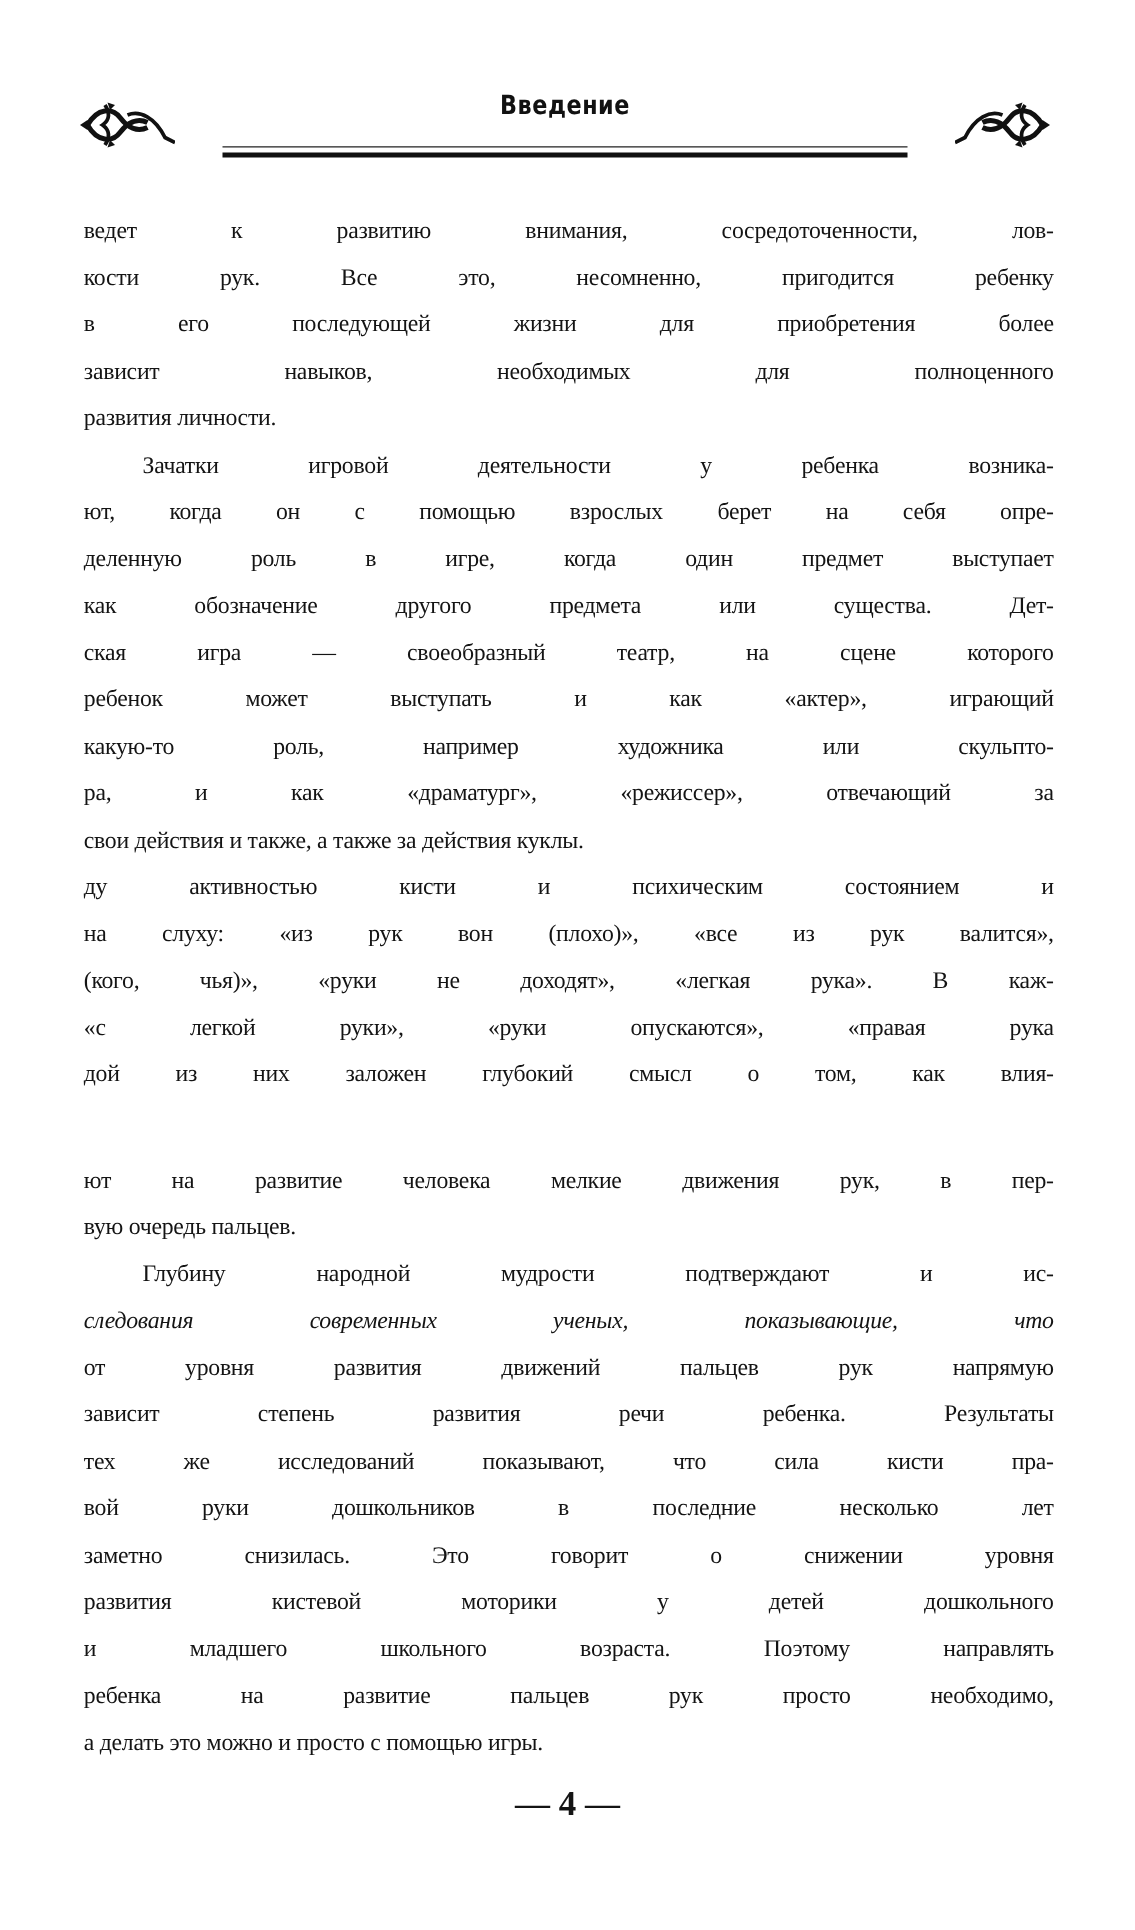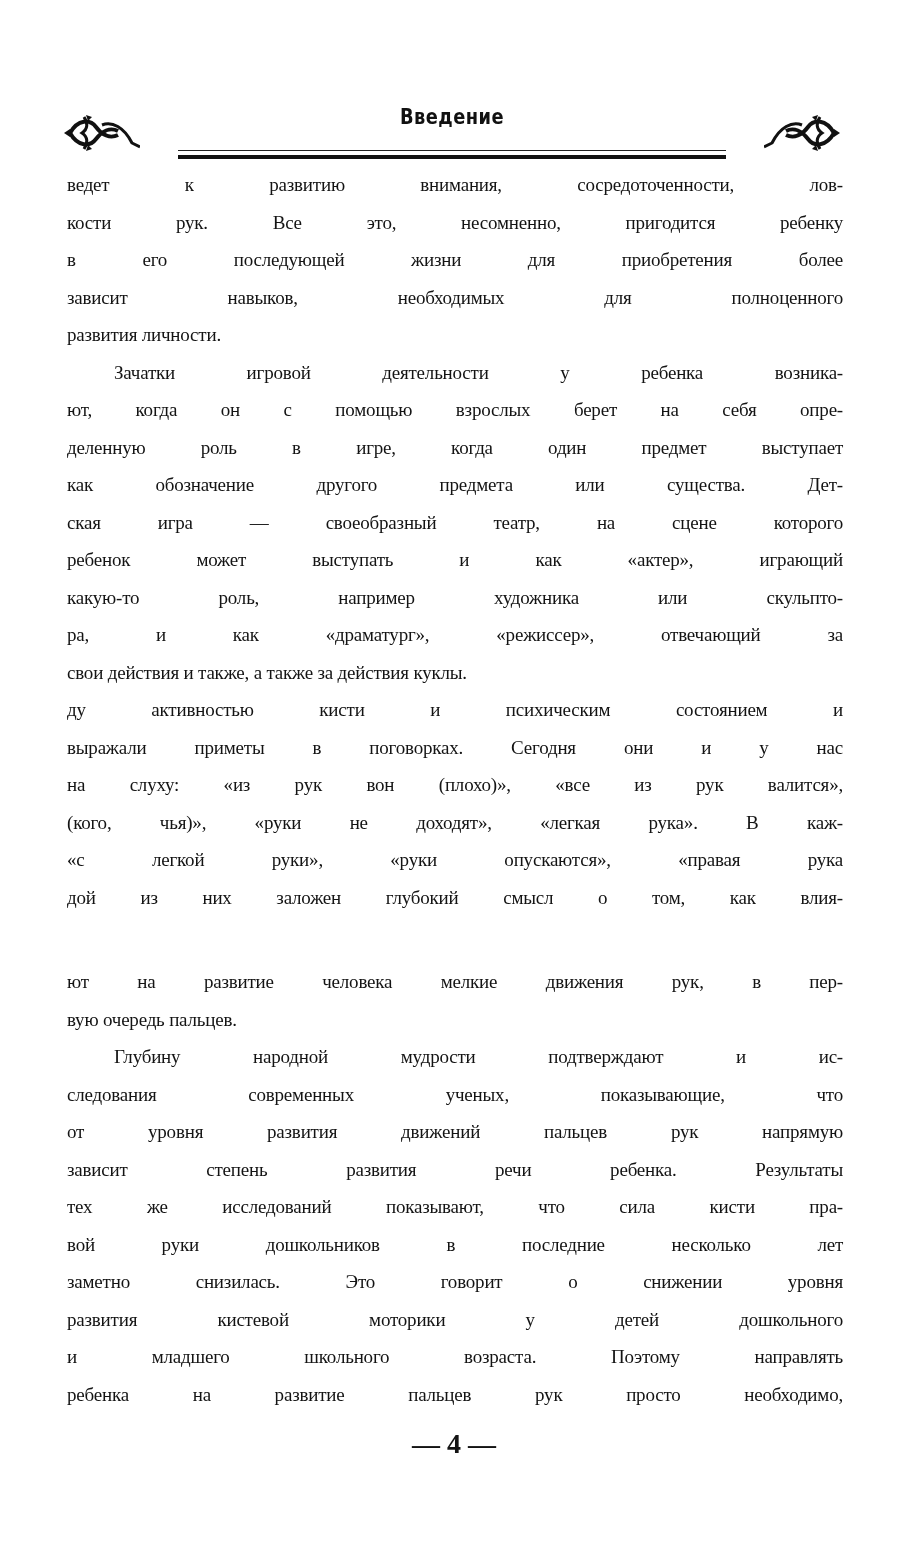--- a/index.html
+++ b/index.html
@@ -11,21 +11,21 @@
       width: 908px;
       height: 1544px;
       position: relative;
       overflow: hidden;
       color: #141414;
       font-family: "Liberation Serif", "DejaVu Serif", serif;
     }
     .header {
       position: absolute;
       left: 62px;
-      top: 99px;
+      top: 66px;
       width: 780px;
       height: 60px;
       text-decoration: underline;
     }
     .running-title {
       position: absolute;
       left: 0;
       right: 0;
       top: 6px;
       text-align: center;
@@ -135,35 +135,35 @@
     <span class="line" style="display: block;">деленную роль в игре, когда один предмет выступает</span>
     <span class="line" style="display: block;">как обозначение другого предмета или существа. Дет-</span>
     <span class="line" style="display: block;">ская игра — своеобразный театр, на сцене которого</span>
     <span class="line" style="display: block;">ребенок может выступать и как «актер», играющий</span>
     <span class="line" style="display: block;">какую-то роль, например художника или скульпто-</span>
     <span class="line" style="display: block;">ра, и как «драматург», «режиссер», отвечающий за</span>
     <span class="line last" style="display: block;">свои действия и также, а также за действия куклы.</span>
   </p>
   <p class="para">
     <span class="line" style="display: block;">ду активностью кисти и психическим состоянием и</span>
-    <span class="line" style="display: block;">выражали приметы в поговорках. Сегодня они и у нас</span>
     <span class="line" style="display: block;">на слуху: «из рук вон (плохо)», «все из рук валится»,</span>
     <span class="line" style="display: block;">(кого, чья)», «руки не доходят», «легкая рука». В каж-</span>
     <span class="line" style="display: block;">«с легкой руки», «руки опускаются», «правая рука</span>
     <span class="line" style="display: block;">дой из них заложен глубокий смысл о том, как влия-</span>
     <span class="line" style="display: block; margin-top: 47px;">ют на развитие человека мелкие движения рук, в пер-</span>
     <span class="line last" style="display: block;">вую очередь пальцев.</span>
   </p>
   <p class="para">
     <span class="line" style="padding-left: 47px; display: block;">Глубину народной мудрости подтверждают и ис-</span>
-    <span class="line" style="display: block;">следования современных ученых, показывающие, что</span>
+    <span class="line" style="display: block; font-style: italic;">следования современных ученых, показывающие, что</span>
     <span class="line" style="display: block;">от уровня развития движений пальцев рук напрямую</span>
     <span class="line" style="display: block;">зависит степень развития речи ребенка. Результаты</span>
     <span class="line" style="display: block;">тех же исследований показывают, что сила кисти пра-</span>
     <span class="line" style="display: block;">вой руки дошкольников в последние несколько лет</span>
     <span class="line" style="display: block;">заметно снизилась. Это говорит о снижении уровня</span>
     <span class="line" style="display: block;">развития кистевой моторики у детей дошкольного</span>
     <span class="line" style="display: block;">и младшего школьного возраста. Поэтому направлять</span>
     <span class="line" style="display: block;">ребенка на развитие пальцев рук просто необходимо,</span>
+    <span class="line last" style="display: block;">а делать это можно и просто с помощью игры.</span>
   </p>
 </div>
 
 <div class="page-number">— 4 —</div>
 
 </body></html>

